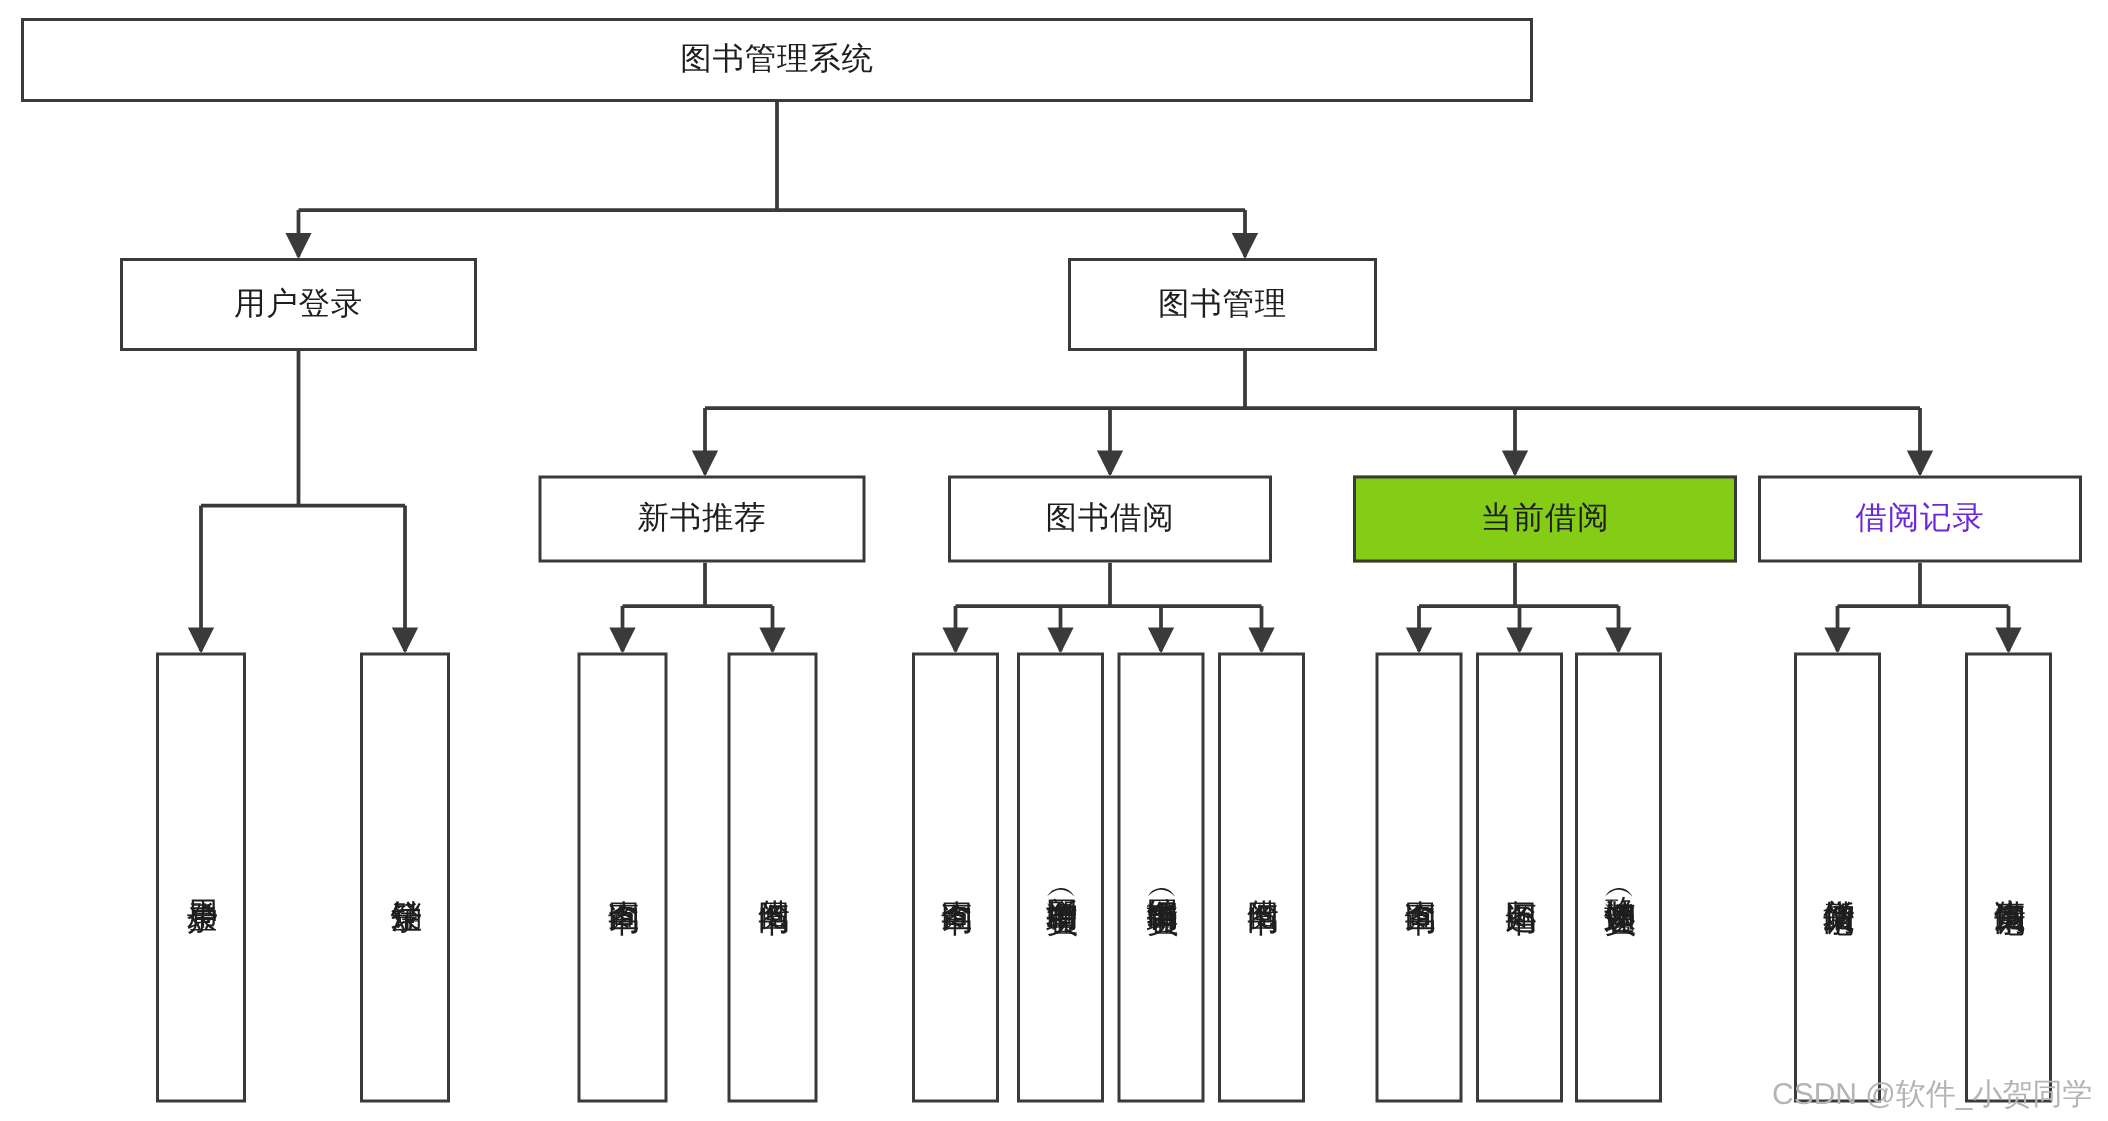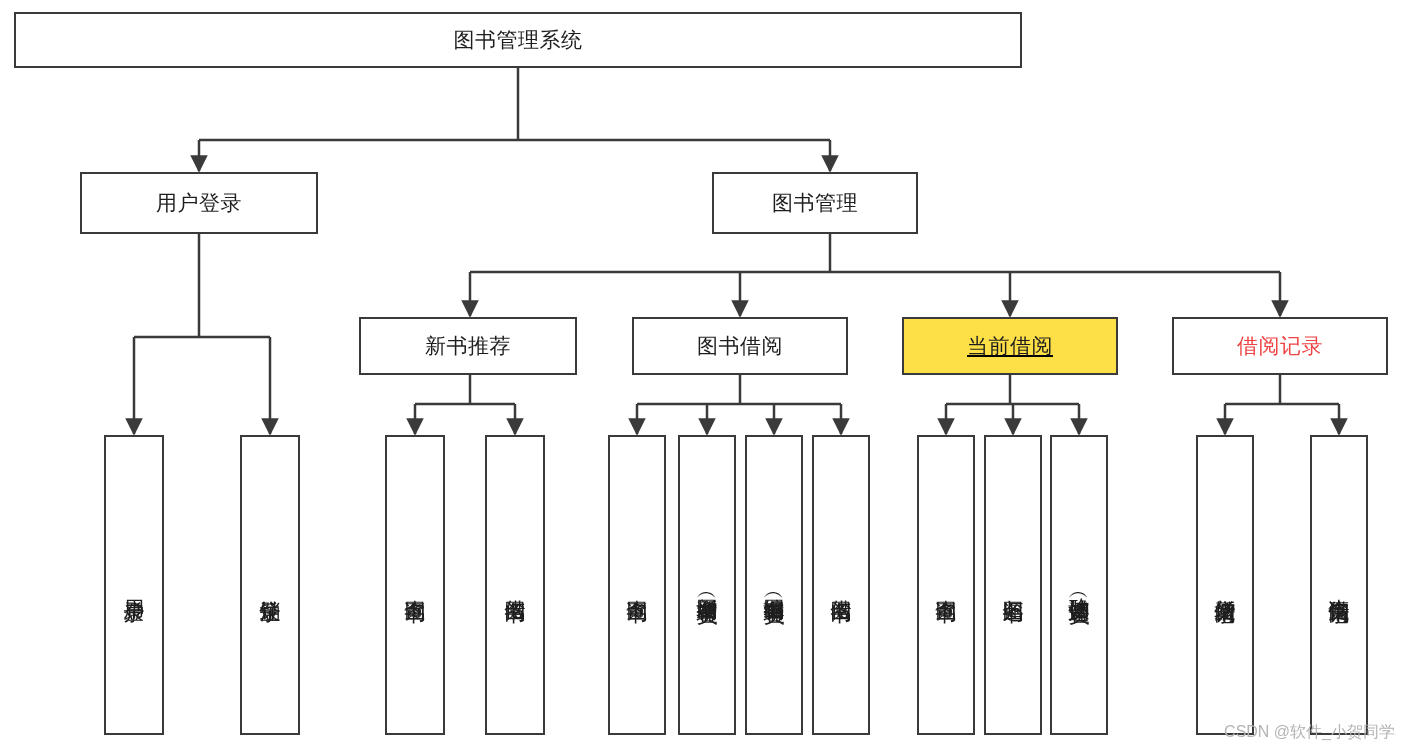--- a/index.html
+++ b/index.html
@@ -49,21 +49,21 @@
     writing-mode: vertical-rl;
     text-orientation: upright;
     line-height: 1.05;
     letter-spacing: 1px;
     max-height: 100%;
   }
   #watermark {
     position: absolute;
     right: 10px;
     bottom: 4px;
-    font-size: 16px;
+    font-size: 20px;
     color: #b4b4b4;
     white-space: nowrap;
     pointer-events: none;
   }
 </style>
 </head>
 <body>
 
 <div id="diagram-root">
 
@@ -117,25 +117,25 @@
       </div>
       <div class="node-box node-horizontal" style="left: 712px; top: 172px; width: 206px; height: 62px; border-color: rgb(58, 58, 58); background: rgb(255, 255, 255);">
         <div class="node-label" style="color: rgb(30, 30, 30);">图书管理</div>
       </div>
       <div class="node-box node-horizontal" style="left: 359px; top: 317px; width: 218px; height: 58px; border-color: rgb(58, 58, 58); background: rgb(255, 255, 255);">
         <div class="node-label" style="color: rgb(30, 30, 30);">新书推荐</div>
       </div>
       <div class="node-box node-horizontal" style="left: 632px; top: 317px; width: 216px; height: 58px; border-color: rgb(58, 58, 58); background: rgb(255, 255, 255);">
         <div class="node-label" style="color: rgb(30, 30, 30);">图书借阅</div>
       </div>
-      <div class="node-box node-horizontal" style="left: 902px; top: 317px; width: 216px; height: 58px; border-color: rgb(58, 58, 58); background: #fde047; text-decoration: underline;">
+      <div class="node-box node-horizontal" style="left: 902px; top: 317px; width: 256px; height: 58px; border-color: rgb(58, 58, 58); background: #84cc16;">
         <div class="node-label" style="color: rgb(30, 30, 30);">当前借阅</div>
       </div>
       <div class="node-box node-horizontal" style="left: 1172px; top: 317px; width: 216px; height: 58px; border-color: rgb(58, 58, 58); background: rgb(255, 255, 255);">
-        <div class="node-label" style="color: #ef4444;">借阅记录</div>
+        <div class="node-label" style="color: #6d28d9;">借阅记录</div>
       </div>
       <div class="node-box node-vertical" style="left: 104px; top: 435px; width: 60px; height: 300px; border-color: rgb(58, 58, 58); background: rgb(255, 255, 255);">
         <div class="node-label" style="color: rgb(30, 30, 30);">用户登录</div>
       </div>
       <div class="node-box node-vertical" style="left: 240px; top: 435px; width: 60px; height: 300px; border-color: rgb(58, 58, 58); background: rgb(255, 255, 255);">
         <div class="node-label" style="color: rgb(30, 30, 30);">注销登录</div>
       </div>
       <div class="node-box node-vertical" style="left: 385px; top: 435px; width: 60px; height: 300px; border-color: rgb(58, 58, 58); background: rgb(255, 255, 255);">
         <div class="node-label" style="color: rgb(30, 30, 30);">查询图书</div>
       </div>

